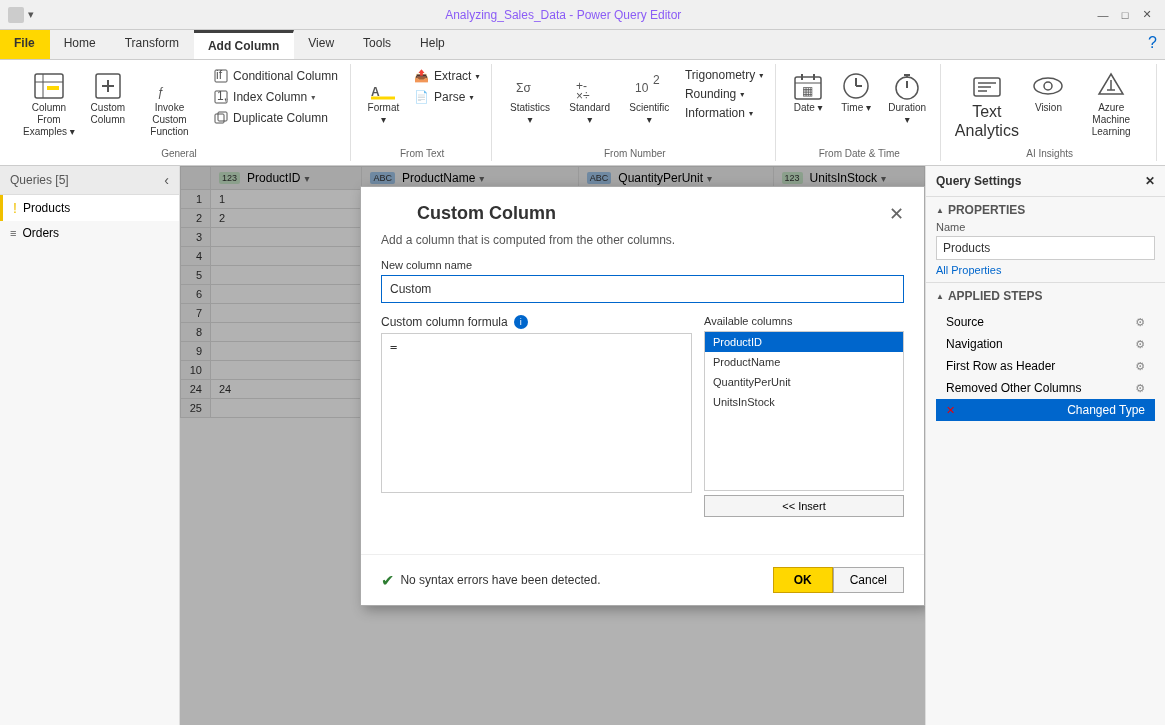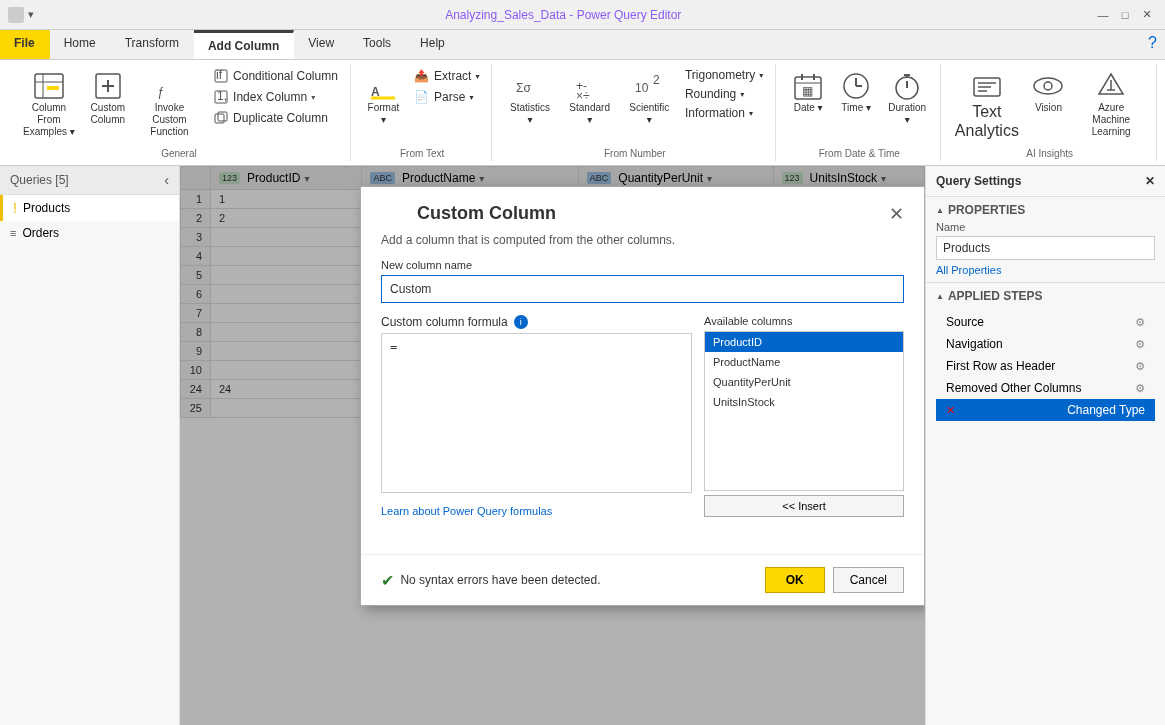--- a/index.html
+++ b/index.html
@@ -101,21 +101,21 @@
     .info-icon { width: 14px; height: 14px; border-radius: 50%; background: #0066cc; color: white; font-size: 9px; display: inline-flex; align-items: center; justify-content: center; }
     .formula-area { width: 100%; min-height: 160px; border: 1px solid #ccc; padding: 6px 8px; font-family: 'Consolas', monospace; font-size: 12px; color: #333; resize: none; }
     .avail-label { font-size: 11px; color: #333; margin-bottom: 4px; }
     .avail-list { width: 100%; height: 160px; border: 1px solid #ccc; overflow-y: auto; background: #fff; }
     .avail-item { padding: 4px 8px; cursor: pointer; font-size: 11px; color: #333; }
     .avail-item.selected { background: #0066cc; color: white; }
     .insert-btn { width: 100%; margin-top: 4px; padding: 4px 8px; border: 1px solid #aaa; background: #f5f5f5; cursor: pointer; font-size: 11px; }
     .modal-footer { padding: 12px 20px; border-top: 1px solid #eee; display: flex; justify-content: space-between; align-items: center; }
     .no-errors { display: flex; align-items: center; gap: 6px; font-size: 12px; color: #333; }
     .check-icon { color: #2e7d32; font-size: 16px; }
-    .modal-actions { display: flex; gap: 8px; }
+    .modal-actions { display: flex; gap: 0; }
     .btn-ok { background: #ffd700; border: 1px solid #cca000; padding: 5px 20px; cursor: pointer; font-size: 12px; font-weight: 600; }
     .btn-cancel { background: #f5f5f5; border: 1px solid #aaa; padding: 5px 16px; cursor: pointer; font-size: 12px; }
     .learn-link { color: #0066cc; cursor: pointer; font-size: 11px; }
 
     
     .row-num-cell { background: #f7f7f7; border-right: 1px solid #ddd; color: #999; text-align: right; padding: 3px 6px; font-size: 11px; width: 30px; }
 
     .th-inner { display: flex; align-items: center; gap: 4px; }
   </style>
 </head>
@@ -529,23 +529,20 @@
           <div class="modal-field-label">New column name</div>
           <input type="text" class="modal-input" value="Custom" style="">
 
           <div class="modal-row">
             <div class="modal-formula-col">
               <div class="formula-label">
                 <span>Custom column formula</span>
                 <span class="info-icon">i</span>
               </div>
               <textarea class="formula-area" style="">=</textarea>
-              <div style="margin-top:8px;">
-                <a class="learn-link">Learn about Power Query formulas</a>
-              </div>
             </div>
             <div class="modal-avail-col">
               <div class="avail-label">Available columns</div>
               <div class="avail-list">
                 <div class="avail-item selected">ProductID</div>
                 <div class="avail-item">ProductName</div>
                 <div class="avail-item">QuantityPerUnit</div>
                 <div class="avail-item">UnitsInStock</div>
               </div>
               <button class="insert-btn">&lt;&lt; Insert</button>

